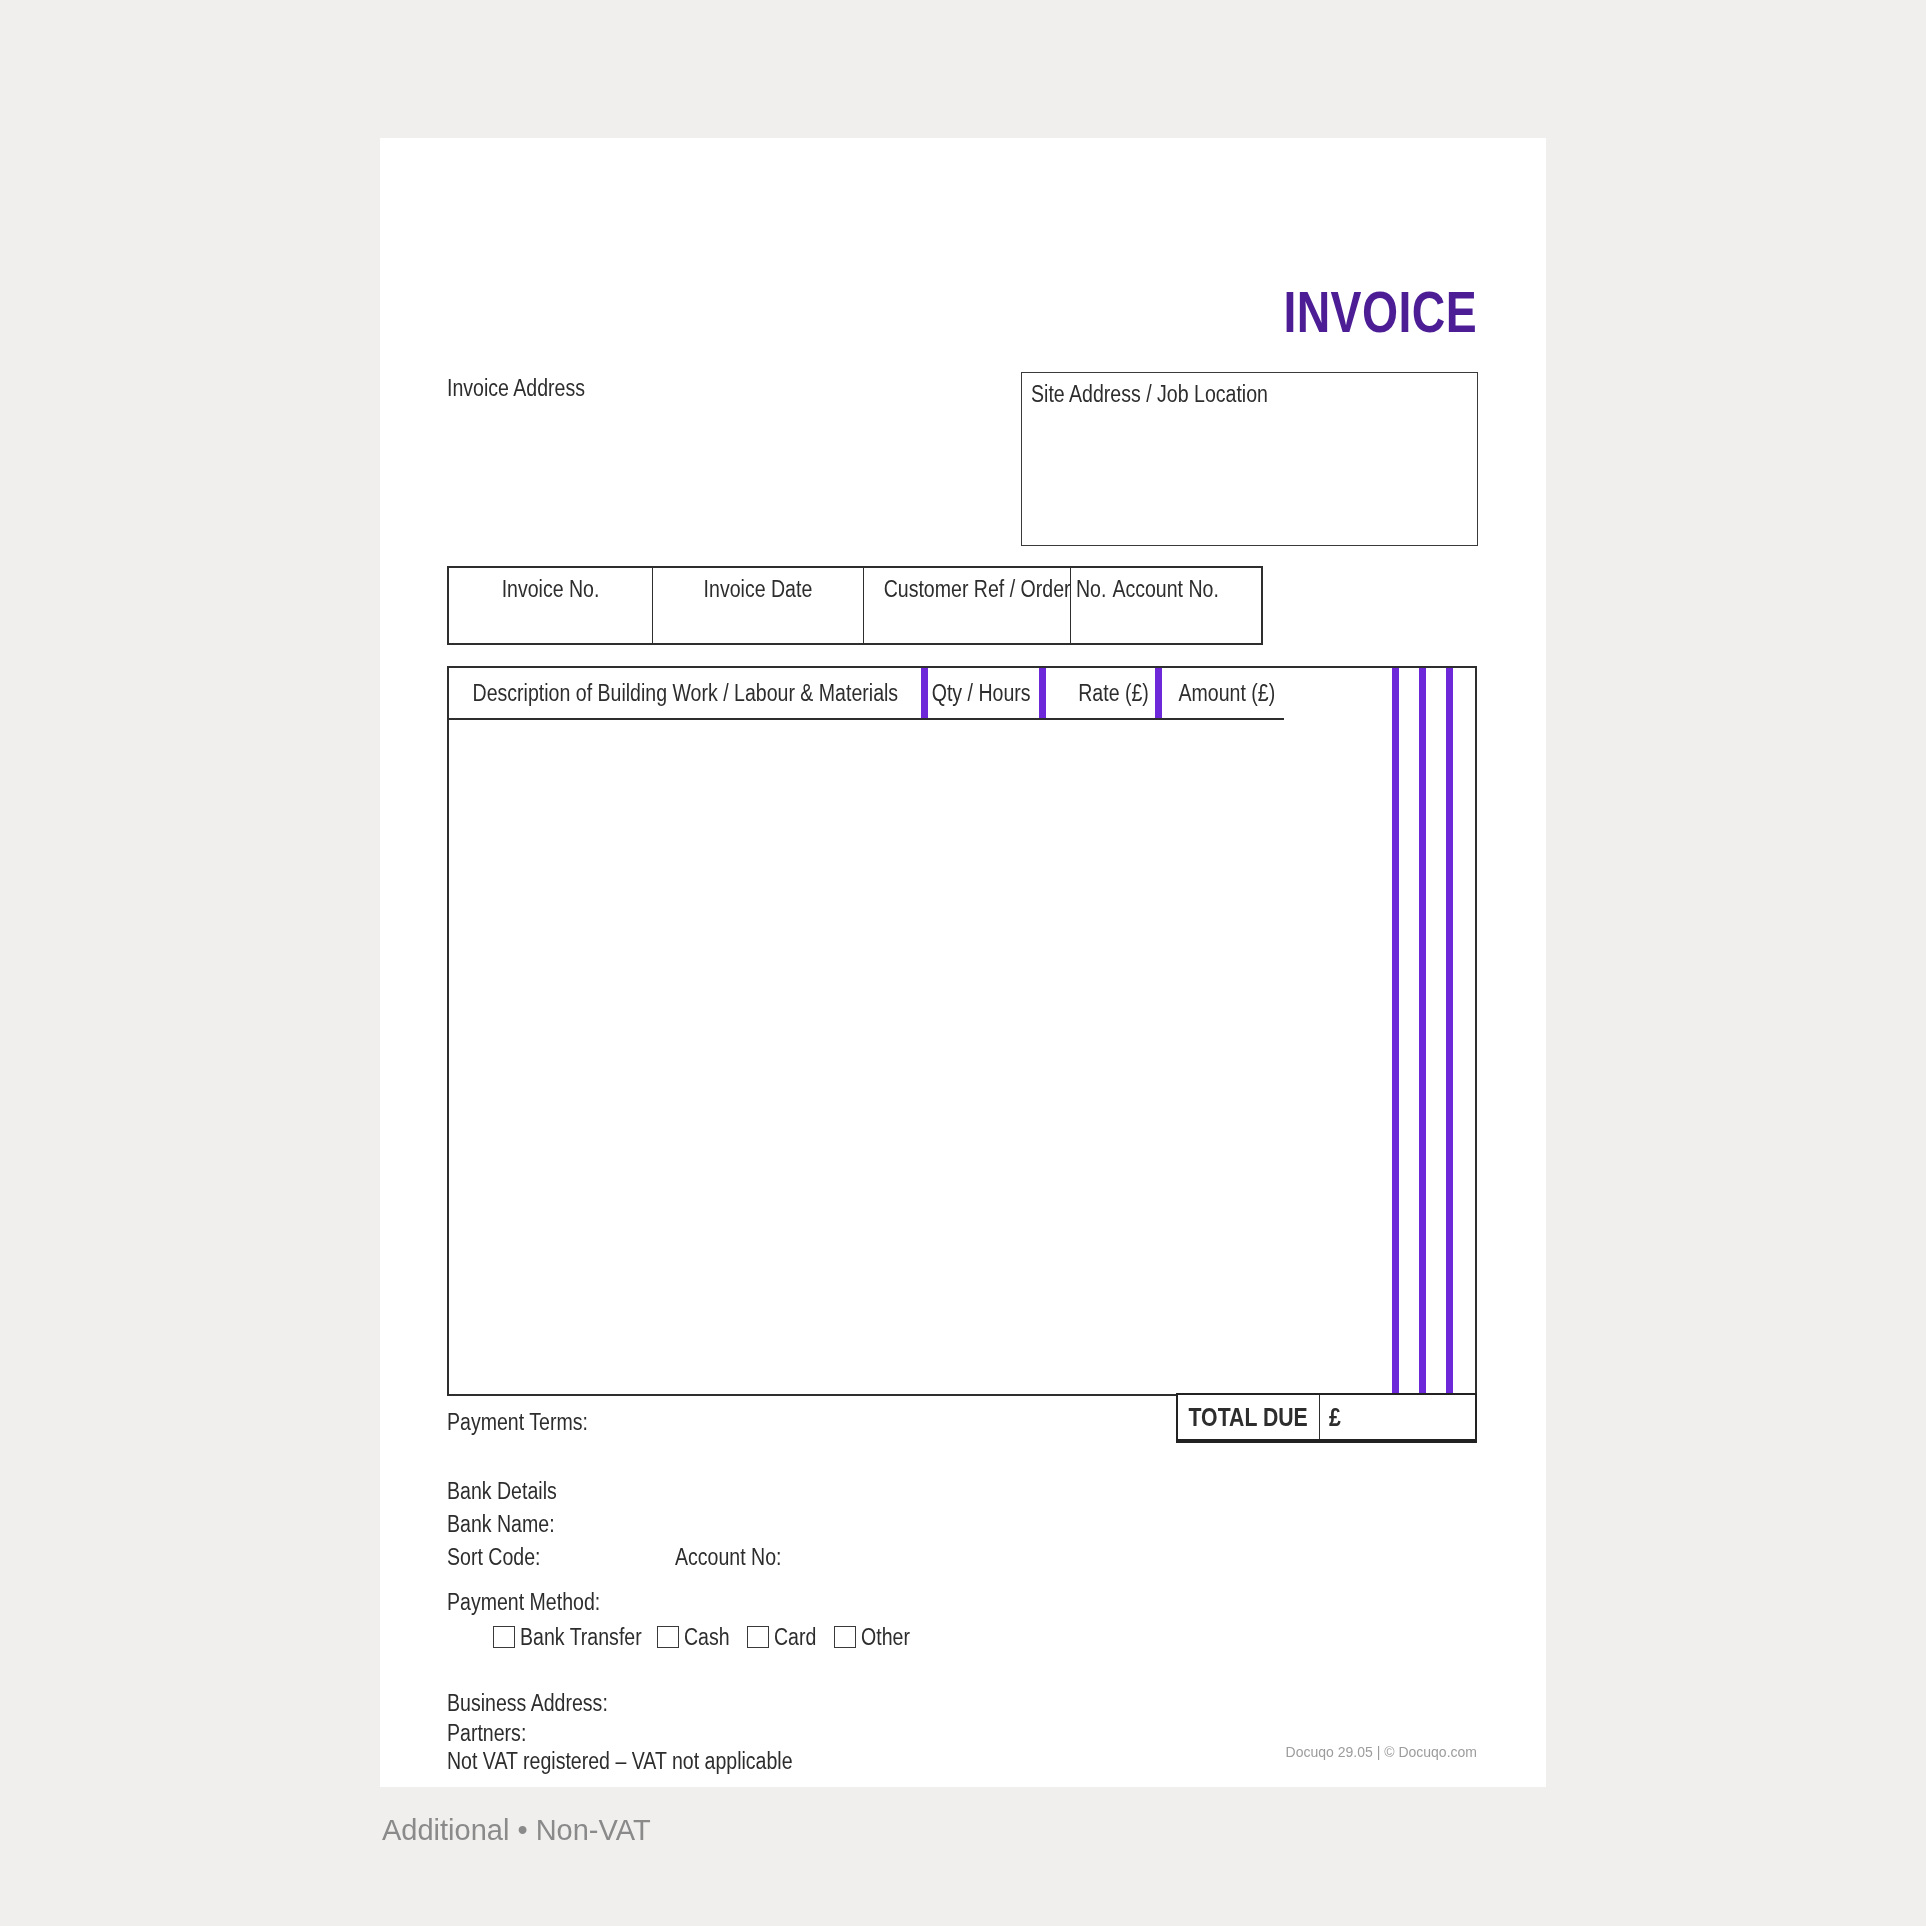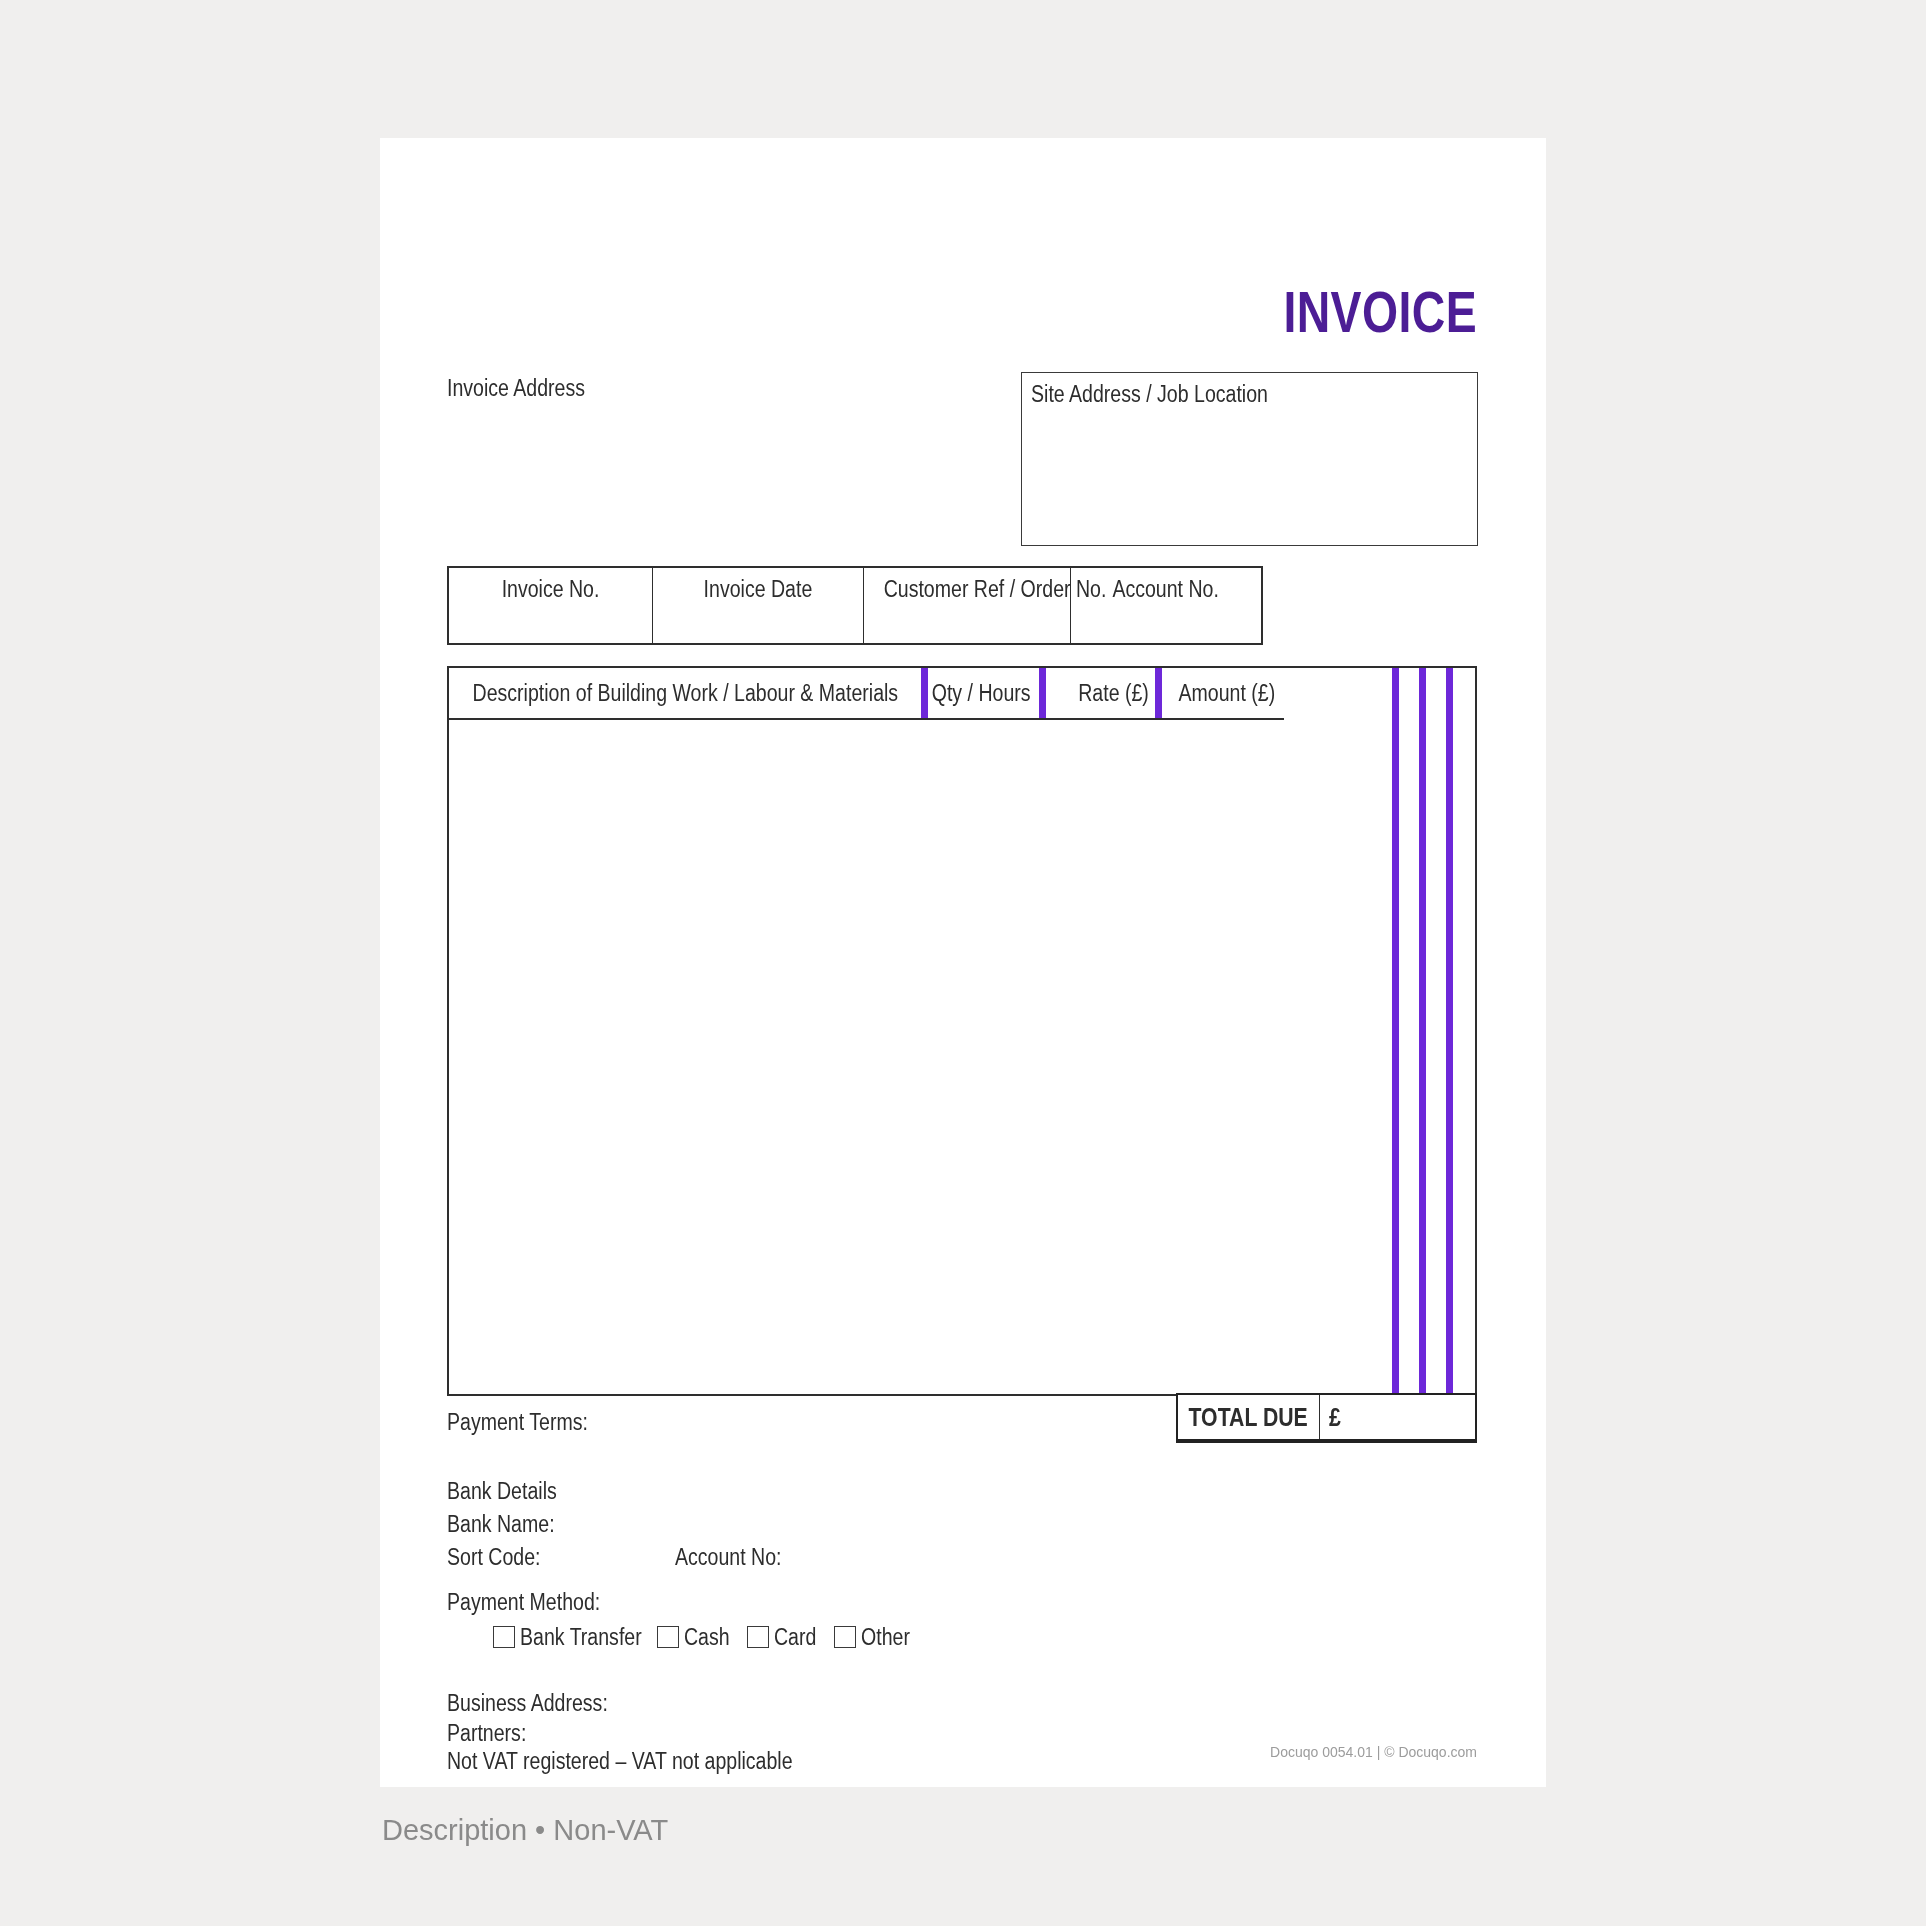--- a/index.html
+++ b/index.html
@@ -151,18 +151,18 @@
     </div>
     <div class="method-item mi4">
       <span class="checkbox"></span>
       <span class="method-label"><span class="sx sxl">Other</span></span>
     </div>
 
     <div class="line" style="top:1551px;"><span class="sx sxl">Business Address:</span></div>
     <div class="line" style="top:1581px;"><span class="sx sxl">Partners:</span></div>
     <div class="line" style="top:1609px;"><span class="sx sxl">Not VAT registered – VAT not applicable</span></div>
 
-    <div class="footer-credit">Docuqo 0054.01 | © Docuqo.com</div>
+    <div class="footer-credit">Docuqo 29.05 | © Docuqo.com</div>
   </div>
 
-  <div class="caption">Description • Non-VAT</div>
+  <div class="caption">Additional • Non-VAT</div>
 </div>
 
 
 </body></html>

